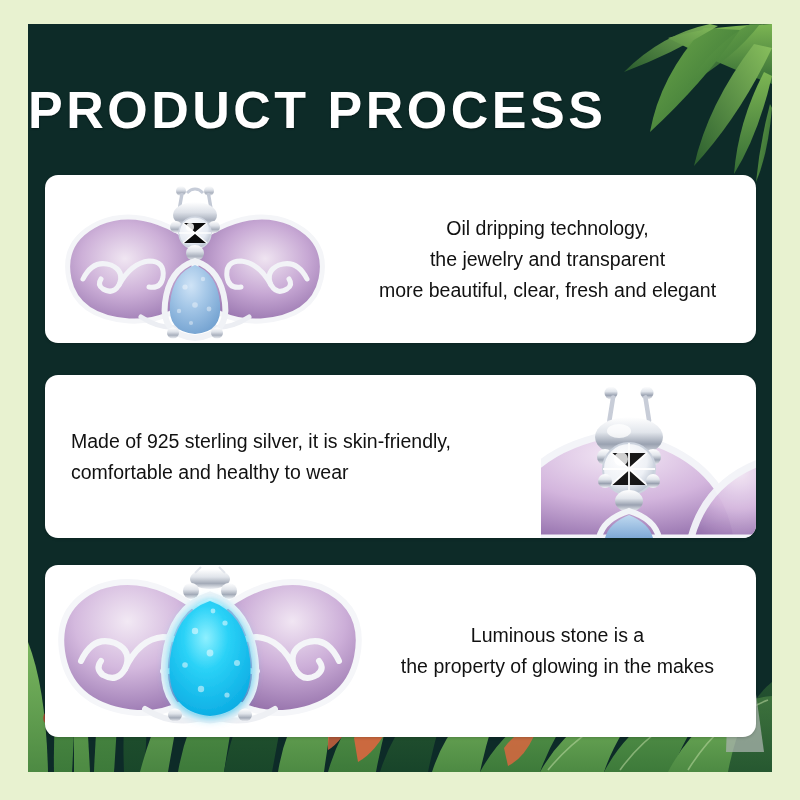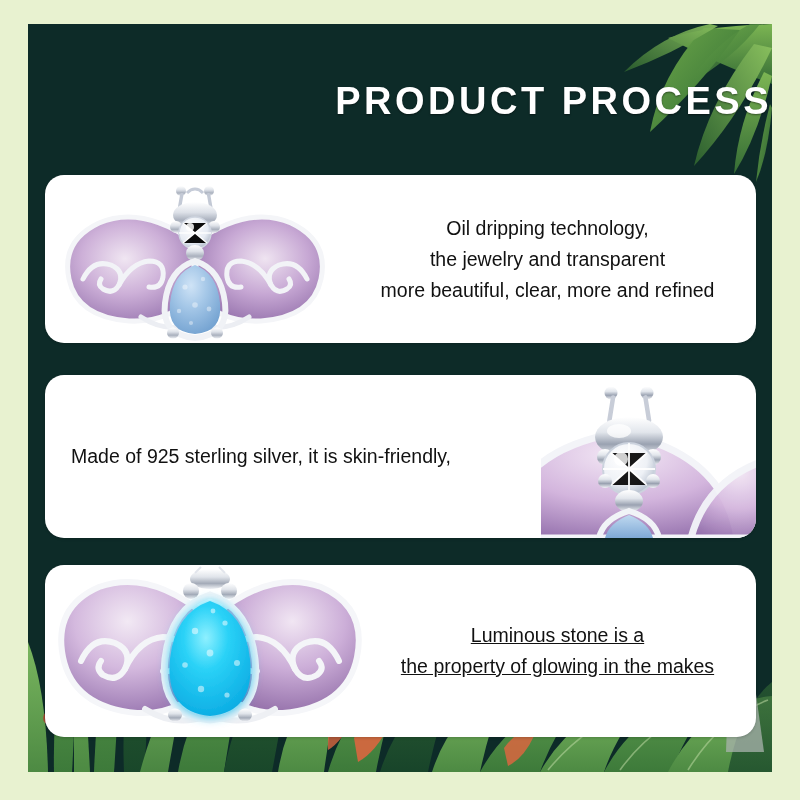--- a/index.html
+++ b/index.html
@@ -48,34 +48,34 @@
     height: 260px;
     pointer-events: none;
   }
 
   
   #title {
     position: absolute;
     left: 0;
     top: 56px;
     width: 744px;
-    text-align: right;
+    text-align: left;
     color: #ffffff;
     font-family: "Liberation Sans", sans-serif;
-    font-size: 38px;
+    font-size: 52px;
     font-weight: bold;
     letter-spacing: 3.5px;
     text-shadow: 0 1px 2px rgba(0,0,0,.45);
   }
 
   
   .card {
     position: absolute;
     background: #ffffff;
-    border-radius: 19px;
+    border-radius: 13px;
     overflow: hidden;
     box-shadow: 0 1px 3px rgba(0,0,0,.18);
     display: flex;
     align-items: center;
   }
   .card.c1 { left: 17px;  top: 151px; width: 711px; height: 168px; }
   .card.c2 { left: 17px;  top: 351px; width: 711px; height: 163px; }
   .card.c3 { left: 17px;  top: 541px; width: 711px; height: 172px; }
 
   .card-text {
@@ -91,21 +91,21 @@
   
   .c1 .art-wrap  { width: 300px; height: 168px; position: relative; flex: 0 0 300px; }
   .c1 .card-text { flex: 1 1 auto; padding-right: 6px; }
 
   
   .c2 .card-text { flex: 0 0 470px; text-align: left; padding-left: 26px; }
   .c2 .art-wrap  { flex: 1 1 auto; height: 163px; position: relative; overflow: hidden; }
 
   
   .c3 .art-wrap  { width: 330px; height: 172px; position: relative; flex: 0 0 330px; }
-  .c3 .card-text { flex: 1 1 auto; padding-right: 16px; text-decoration: underline; }
+  .c3 .card-text { flex: 1 1 auto; padding-right: 16px; }
 
   svg { display: block; }
 </style>
 </head>
 <body>
 
 <div id="stage">
 
   <div id="panel">
 
@@ -280,27 +280,28 @@
           </g>
 
           <ellipse cx="128" cy="158" rx="6" ry="5.5" fill="url(#silv1)"></ellipse>
           <ellipse cx="172" cy="158" rx="6" ry="5.5" fill="url(#silv1)"></ellipse>
         </svg>
       </div>
 
       <div class="card-text">
         <span class="ln">Oil dripping technology,</span>
         <span class="ln">the jewelry and transparent</span>
-        <span class="ln">more beautiful, clear, more and refined</span>
+        <span class="ln">more beautiful, clear, fresh and elegant</span>
       </div>
     </div>
 
     <div class="card c2">
       <div class="card-text">
         <span class="ln">Made of 925 sterling silver, it is skin-friendly,</span>
+        <span class="ln">comfortable and healthy to wear</span>
       </div>
 
       <div class="art-wrap">
         <svg width="245" height="163" viewBox="0 0 245 163">
           <defs>
             <linearGradient id="silv2" x1="0" y1="0" x2="0" y2="1">
               <stop offset="0%" stop-color="#ffffff"></stop>
               <stop offset="38%" stop-color="#e2e6ec"></stop>
               <stop offset="68%" stop-color="#9aa2b1"></stop>
               <stop offset="100%" stop-color="#f2f4f7"></stop>

